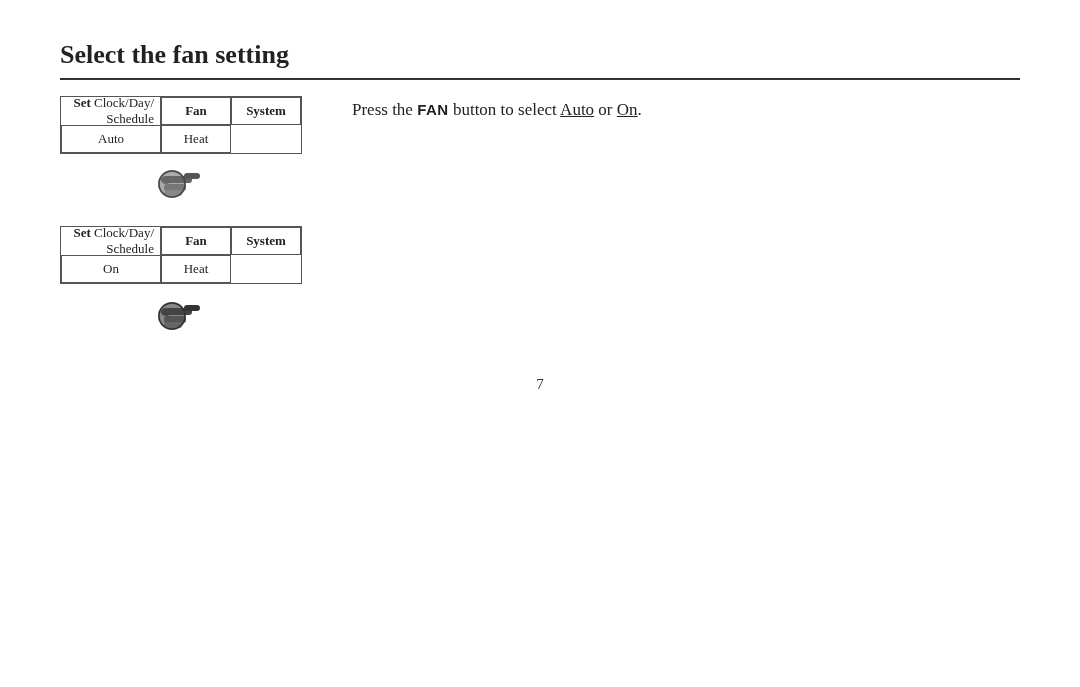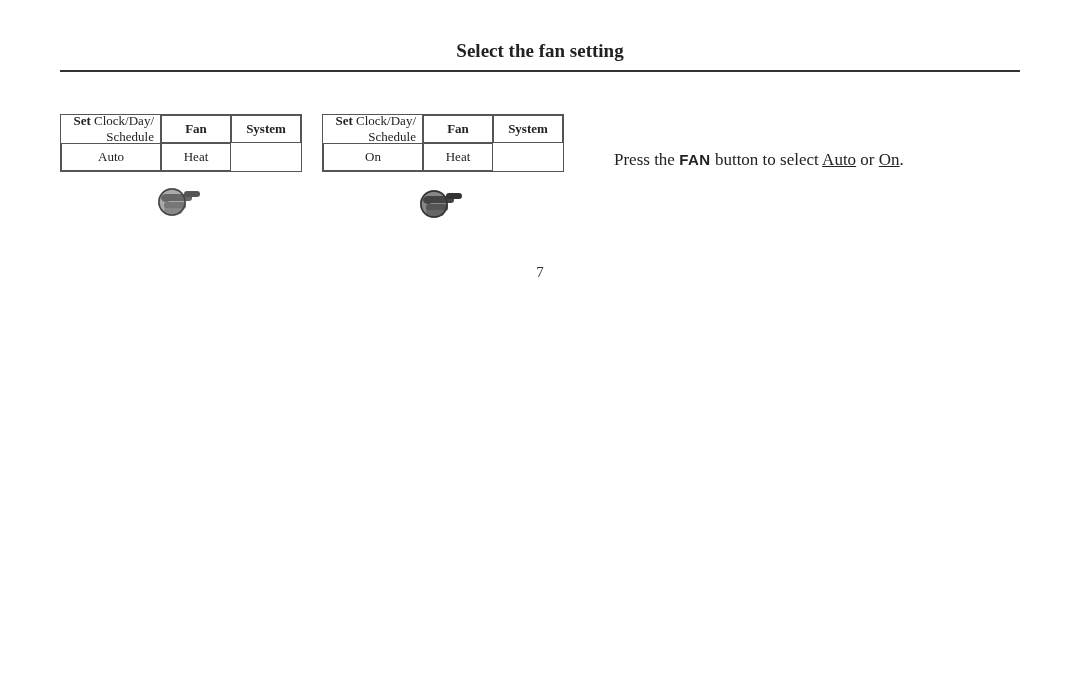--- a/index.html
+++ b/index.html
@@ -15,37 +15,37 @@
       justify-content: center;
       padding: 40px 60px;
     }
 
     .page {
       width: 100%;
       max-width: 960px;
     }
 
     .page-title {
-      font-size: 19px;
+      font-size: 26px;
       font-weight: bold;
       border-bottom: 2px solid #333;
       padding-bottom: 8px;
-      margin-bottom: 42px;
-      text-align: center;
+      margin-bottom: 16px;
     }
 
     .content-area {
       display: flex;
       gap: 50px;
       align-items: flex-start;
     }
 
     
     .diagrams {
       display: flex;
+      flex-direction: column;
       gap: 20px;
       min-width: 220px;
     }
 
     .diagram-group {
       display: flex;
       flex-direction: column;
       align-items: center;
       gap: 6px;
     }
@@ -96,21 +96,20 @@
       width: 54px;
       height: 44px;
       margin-top: 2px;
     }
 
     
     .description {
       flex: 1;
       font-size: 17px;
       line-height: 1.6;
-      margin-top: 32px;
     }
 
     .description p {
       margin-bottom: 14px;
     }
 
     .fan-label {
       font-variant: small-caps;
       font-weight: bold;
       font-family: Arial, sans-serif;

